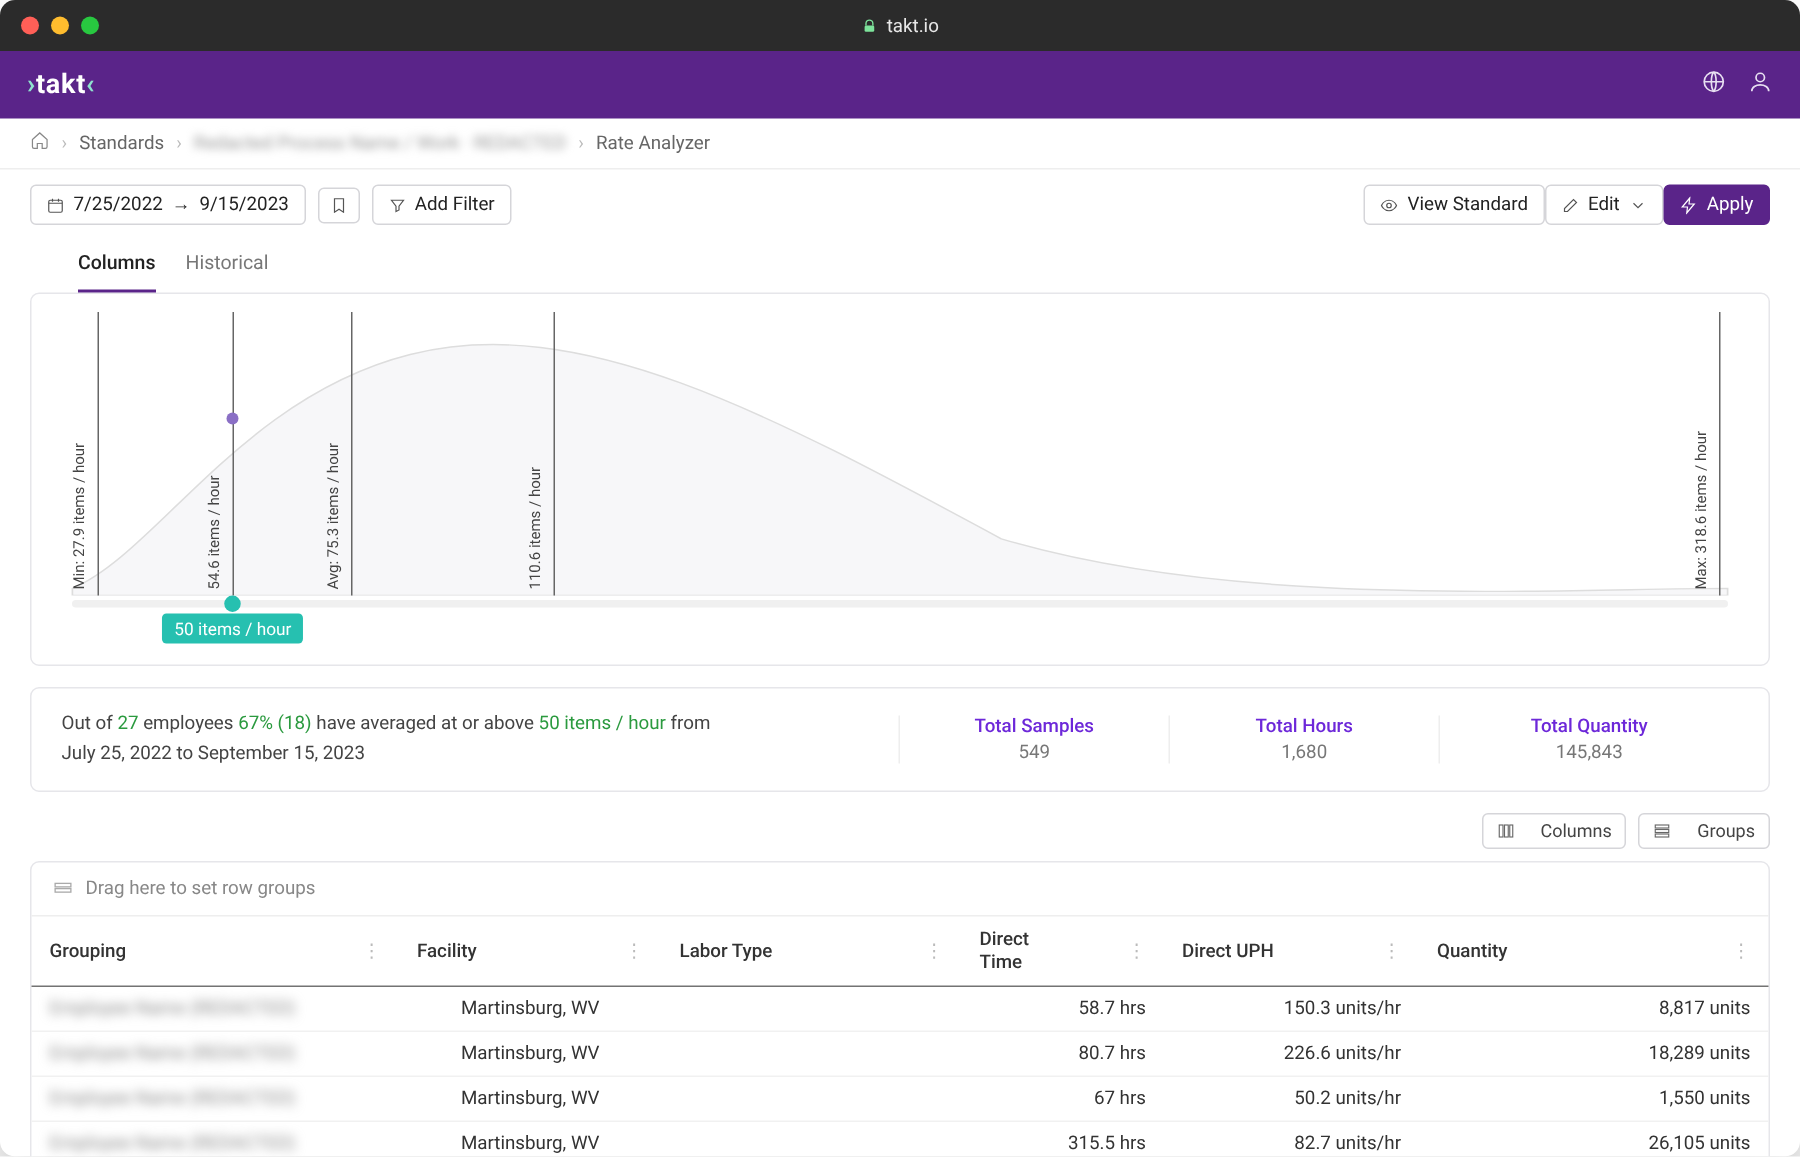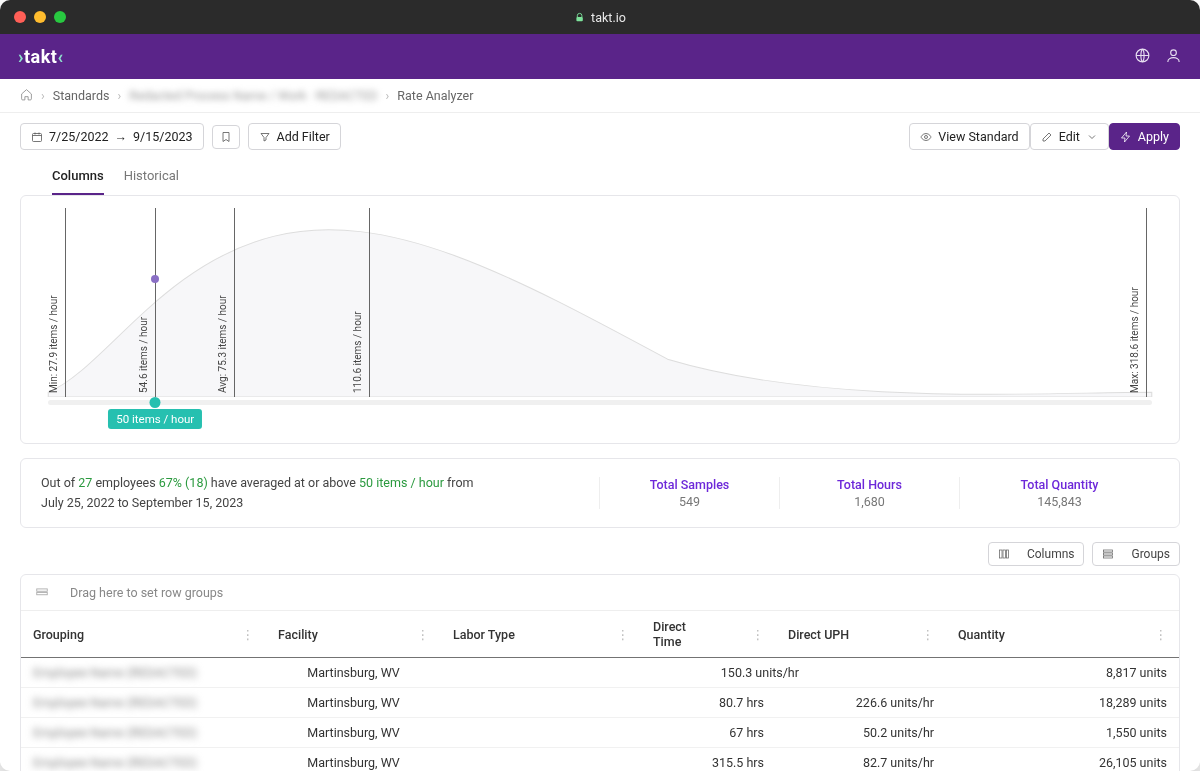--- a/index.html
+++ b/index.html
@@ -50,21 +50,21 @@
   .summary-text { flex:1; font-size:12.5px; color:#444; line-height:1.6; }
   .summary-text .hl-num{color:#2b9a3f;} .summary-text .hl-rate{color:#2b9a3f;}
   .stat { flex:0 0 180px; text-align:center; border-left:1px solid #eee; padding:0 10px; }
   .stat:last-child{flex:0 0 200px;}
   .stat-label{font-size:12.5px; color:#6d28d9; font-weight:500;}
   .stat-value{font-size:12.5px; color:#777; margin-top:2px;}
   .table-controls { display:flex; justify-content:flex-end; gap:8px; margin:14px 0 8px; }
   .mini-btn { border:1px solid #d5d5d9; background:#fff; border-radius:4px; padding:4px 9px; font-size:12px; color:#444; display:flex; align-items:center; gap:17px; cursor:pointer;}
   .mini-btn svg{width:12px;height:12px;stroke:#666;fill:none;stroke-width:1.5;}
   .grid-card { padding:0; }
-  .groupbar { padding:10px 14px; color:#888; font-size:12.5px; border-bottom:1px solid #eee; display:flex; align-items:center; gap:21px;}
+  .groupbar { padding:10px 14px; color:#888; font-size:12.5px; border-bottom:1px solid #eee; display:flex; align-items:center; gap:8px;}
   .groupbar svg{width:14px;height:14px;stroke:#aaa;fill:none;stroke-width:1.5;}
   .grid-head { display:flex; border-bottom:1px solid #737373; font-size:12.5px; font-weight:500; color:#333; }
   .gh-cell { padding:8px 12px; display:flex; align-items:center; justify-content:space-between; border-right:none; }
   .gh-cell .menu{color:#bbb; cursor:pointer;}
   .grid-row { display:flex; border-bottom:1px solid #f1f1f1; font-size:12.5px; color:#333; }
   .g-cell { padding:7px 12px; }
   .g-cell.right{ text-align:right; }
   .g-cell.center{ text-align:center; }
   .blurred { filter:blur(3.5px); color:#888; user-select:none; }
   .col-group{flex:0 0 245px;}
@@ -278,20 +278,21 @@
         <div class="gh-cell col-qty">
             <span>Quantity</span>
             <span class="menu">⋮</span>
           </div>
       </div>
 
       <div class="grid-row">
         <div class="g-cell col-group"><span class="blurred">Employee Name (REDACTED)</span></div>
         <div class="g-cell col-fac center">Martinsburg, WV</div>
         <div class="g-cell col-labor"></div>
+        <div class="g-cell col-direct right">58.7 hrs</div>
         <div class="g-cell col-uph right">150.3 units/hr</div>
         <div class="g-cell col-qty right">8,817 units</div>
       </div>
       <div class="grid-row">
         <div class="g-cell col-group"><span class="blurred">Employee Name (REDACTED)</span></div>
         <div class="g-cell col-fac center">Martinsburg, WV</div>
         <div class="g-cell col-labor"></div>
         <div class="g-cell col-direct right">80.7 hrs</div>
         <div class="g-cell col-uph right">226.6 units/hr</div>
         <div class="g-cell col-qty right">18,289 units</div>

